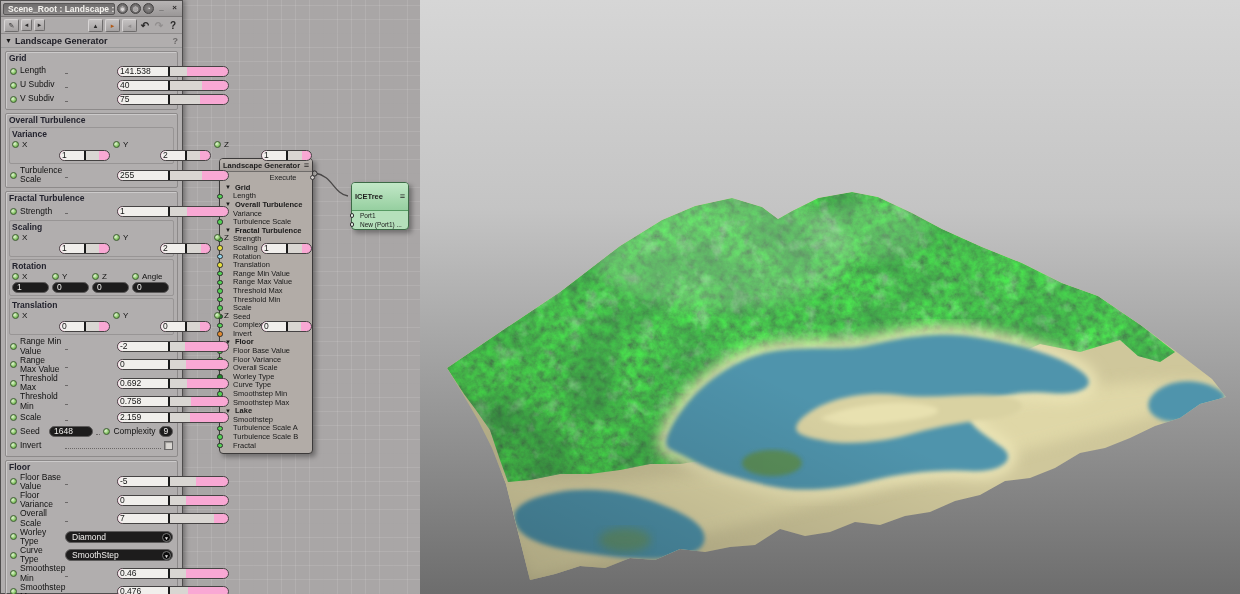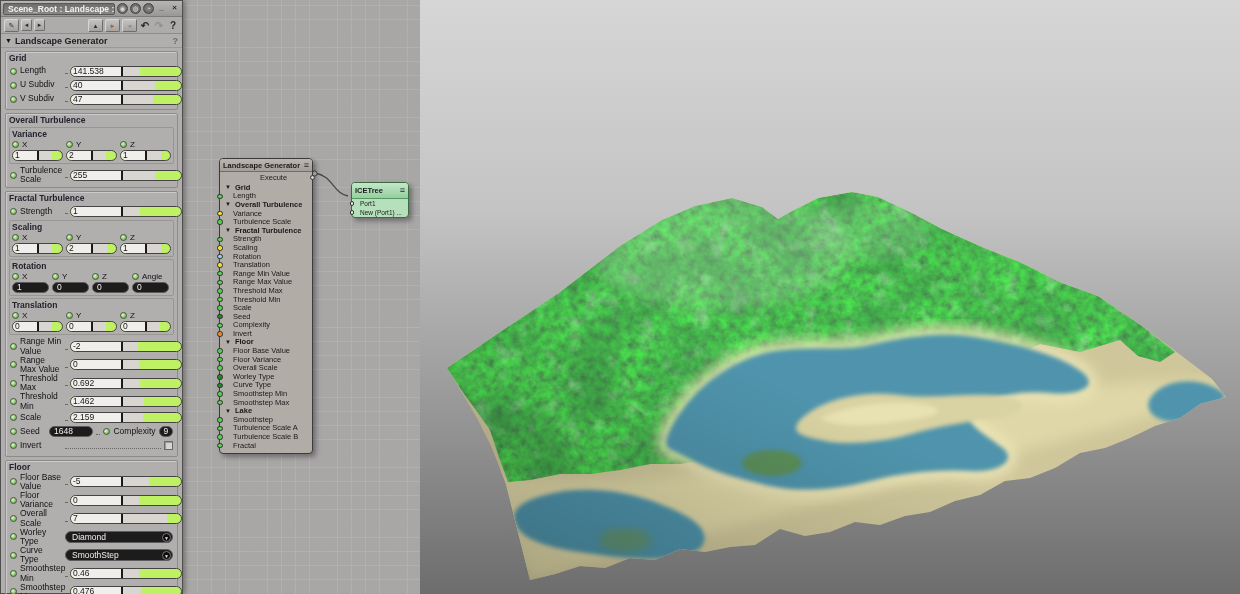--- a/index.html
+++ b/index.html
@@ -51,21 +51,21 @@
     padding:1px 3px 3px; box-shadow:inset 1px 1px 0 rgba(255,255,255,0.35); }
   .group-title { font-weight:bold; font-size:8.5px; color:#23232e; margin:0 0 1px; }
   .sub { border:1px solid #989595; border-radius:2px; margin:2px 0; padding:1px 2px 2px; }
   .row { display:flex; align-items:center; gap:3px; min-height:14px; padding:0 1px; }
   .led { width:7px; height:7px; border-radius:50%; flex:0 0 auto;
     background:radial-gradient(circle at 35% 35%, #e4f6d6, #86c465 60%, #569a3c);
     border:1px solid #3f5e33; }
   .lbl { width:42px; line-height:1.08; color:#111; flex:0 0 auto; }
   .leader { flex:1; border-bottom:1px dotted #6b6868; height:6px; min-width:2px; }
   .pill { position:relative; width:112px; height:11px; flex:0 0 auto;
-    background:#bef264; border:1px solid #454343; border-radius:6px; overflow:hidden; }
+    background:#f9a8d4; border:1px solid #454343; border-radius:6px; overflow:hidden;margin-left:47px; }
   .pill .val { position:absolute; left:0; top:0; bottom:0; width:50px; background:#f1efec;
     border-radius:5px 0 0 5px; font-size:8.5px; line-height:9px; padding:0 2px; color:#161616; }
   .pill .tick { position:absolute; left:50px; top:0; bottom:0; width:2px; background:#1a1a1a; }
   .pill .fill { position:absolute; left:52px; top:0; bottom:0; background:#d9d6d2; }
   .pill-sm { width:51px; }
   .pill-sm .val { width:24px; }
   .pill-sm .tick { left:24px; }
   .pill-sm .fill { left:26px; }
   .dark-field { height:11px; background:#1d1c1c; border:1px solid #5c5a5a; border-radius:6px;
     color:#f2f0ee; font-size:8.5px; line-height:9px; padding:0 4px; overflow:hidden; }
@@ -83,33 +83,33 @@
 
   
   .node { position:absolute; border:1px solid #3c3a3a; border-radius:4px;
     box-shadow:3px 3px 5px rgba(0,0,0,0.35); font-size:7.5px; }
   #lg-node { left:36px; top:158px; width:94px; background:#b2aca7; }
   #lg-node .node-head { display:flex; align-items:center; height:13px; padding:0 3px;
     background:linear-gradient(#bcb6b1,#a49e99); border-bottom:1px solid #6f6c6a;
     border-radius:3px 3px 0 0; }
   .node-title { font-weight:bold; color:#1d1c1c; flex:1; white-space:nowrap; overflow:hidden; }
   .hamburger { font-size:9px; color:#2a2929; line-height:11px; }
-  #exec-row { position:relative; height:11px; text-align:left; padding:1px 6px 0 0;
+  #exec-row { position:relative; height:11px; text-align:center; padding:1px 6px 0 0;
     color:#222;margin-left:40px; }
   #exec-dot { position:absolute; right:-3px; top:3px; width:5px; height:5px; border-radius:50%;
     background:#cfccc9; border:1px solid #3c3a3a; }
   .port-row { position:relative; height:8.6px; display:flex; align-items:center; gap:3px;
     padding-left:13px; color:#191919; white-space:nowrap; }
   .port-row.hdr { padding-left:5px; font-weight:bold; }
   .port-row.hdr .tri { font-size:6px; margin-right:1px; }
   .port-dot { position:absolute; left:-3px; top:2px; width:5.5px; height:5.5px;
     border-radius:50%; border:1px solid #2f2e2e; }
   #lg-node .node-bottom { height:4px; }
   #ice-node { left:168px; top:182px; width:58px; background:#b5e0bb; border-color:#3d6a46; }
-  #ice-node .node-head { display:flex; align-items:center; height:16px; padding:0 3px;
+  #ice-node .node-head { display:flex; align-items:center; height:28px; padding:0 3px;
     background:linear-gradient(#c2e8c7,#96cfa0); border-bottom:1px solid #569a63;
     border-radius:3px 3px 0 0; }
   #ice-node .port-row { height:9px; padding-left:8px; font-size:6.5px; }
   #ice-node .port-dot { width:4.5px; height:4.5px; left:-2.5px; }
   #wire-svg { position:absolute; left:0; top:0; width:237px; height:594px; pointer-events:none; }
 
   
   #viewport { position:absolute; left:420px; top:0; width:820px; height:594px;
     background:linear-gradient(#d6d6d6 0%, #c4c4c4 35%, #8f8f8f 75%, #6d6d6d 100%); }
   #viewport svg { display:block; }
@@ -408,21 +408,21 @@
               <div class="val">40</div>
               <div class="tick"></div>
               <div class="fill" style="width: 32px;"></div>
             </div>
           </div>
           <div class="row">
             <span class="led"></span>
             <span class="lbl">V Subdiv</span>
             <span class="leader"></span>
             <div class="pill">
-              <div class="val">47</div>
+              <div class="val">75</div>
               <div class="tick"></div>
               <div class="fill" style="width: 30px;"></div>
             </div>
           </div>
         </div>
         <div class="group">
           <div class="group-title">Overall Turbulence</div>
           <div class="sub">
             <div class="group-title">Variance</div>
             <div class="cols">
@@ -621,21 +621,21 @@
               <div class="val">0.692</div>
               <div class="tick"></div>
               <div class="fill" style="width: 17px;"></div>
             </div>
           </div>
           <div class="row">
             <span class="led"></span>
             <span class="lbl">Threshold Min</span>
             <span class="leader"></span>
             <div class="pill">
-              <div class="val">1.462</div>
+              <div class="val">0.758</div>
               <div class="tick"></div>
               <div class="fill" style="width: 21px;"></div>
             </div>
           </div>
           <div class="row">
             <span class="led"></span>
             <span class="lbl">Scale</span>
             <span class="leader"></span>
             <div class="pill">
               <div class="val">2.159</div>

